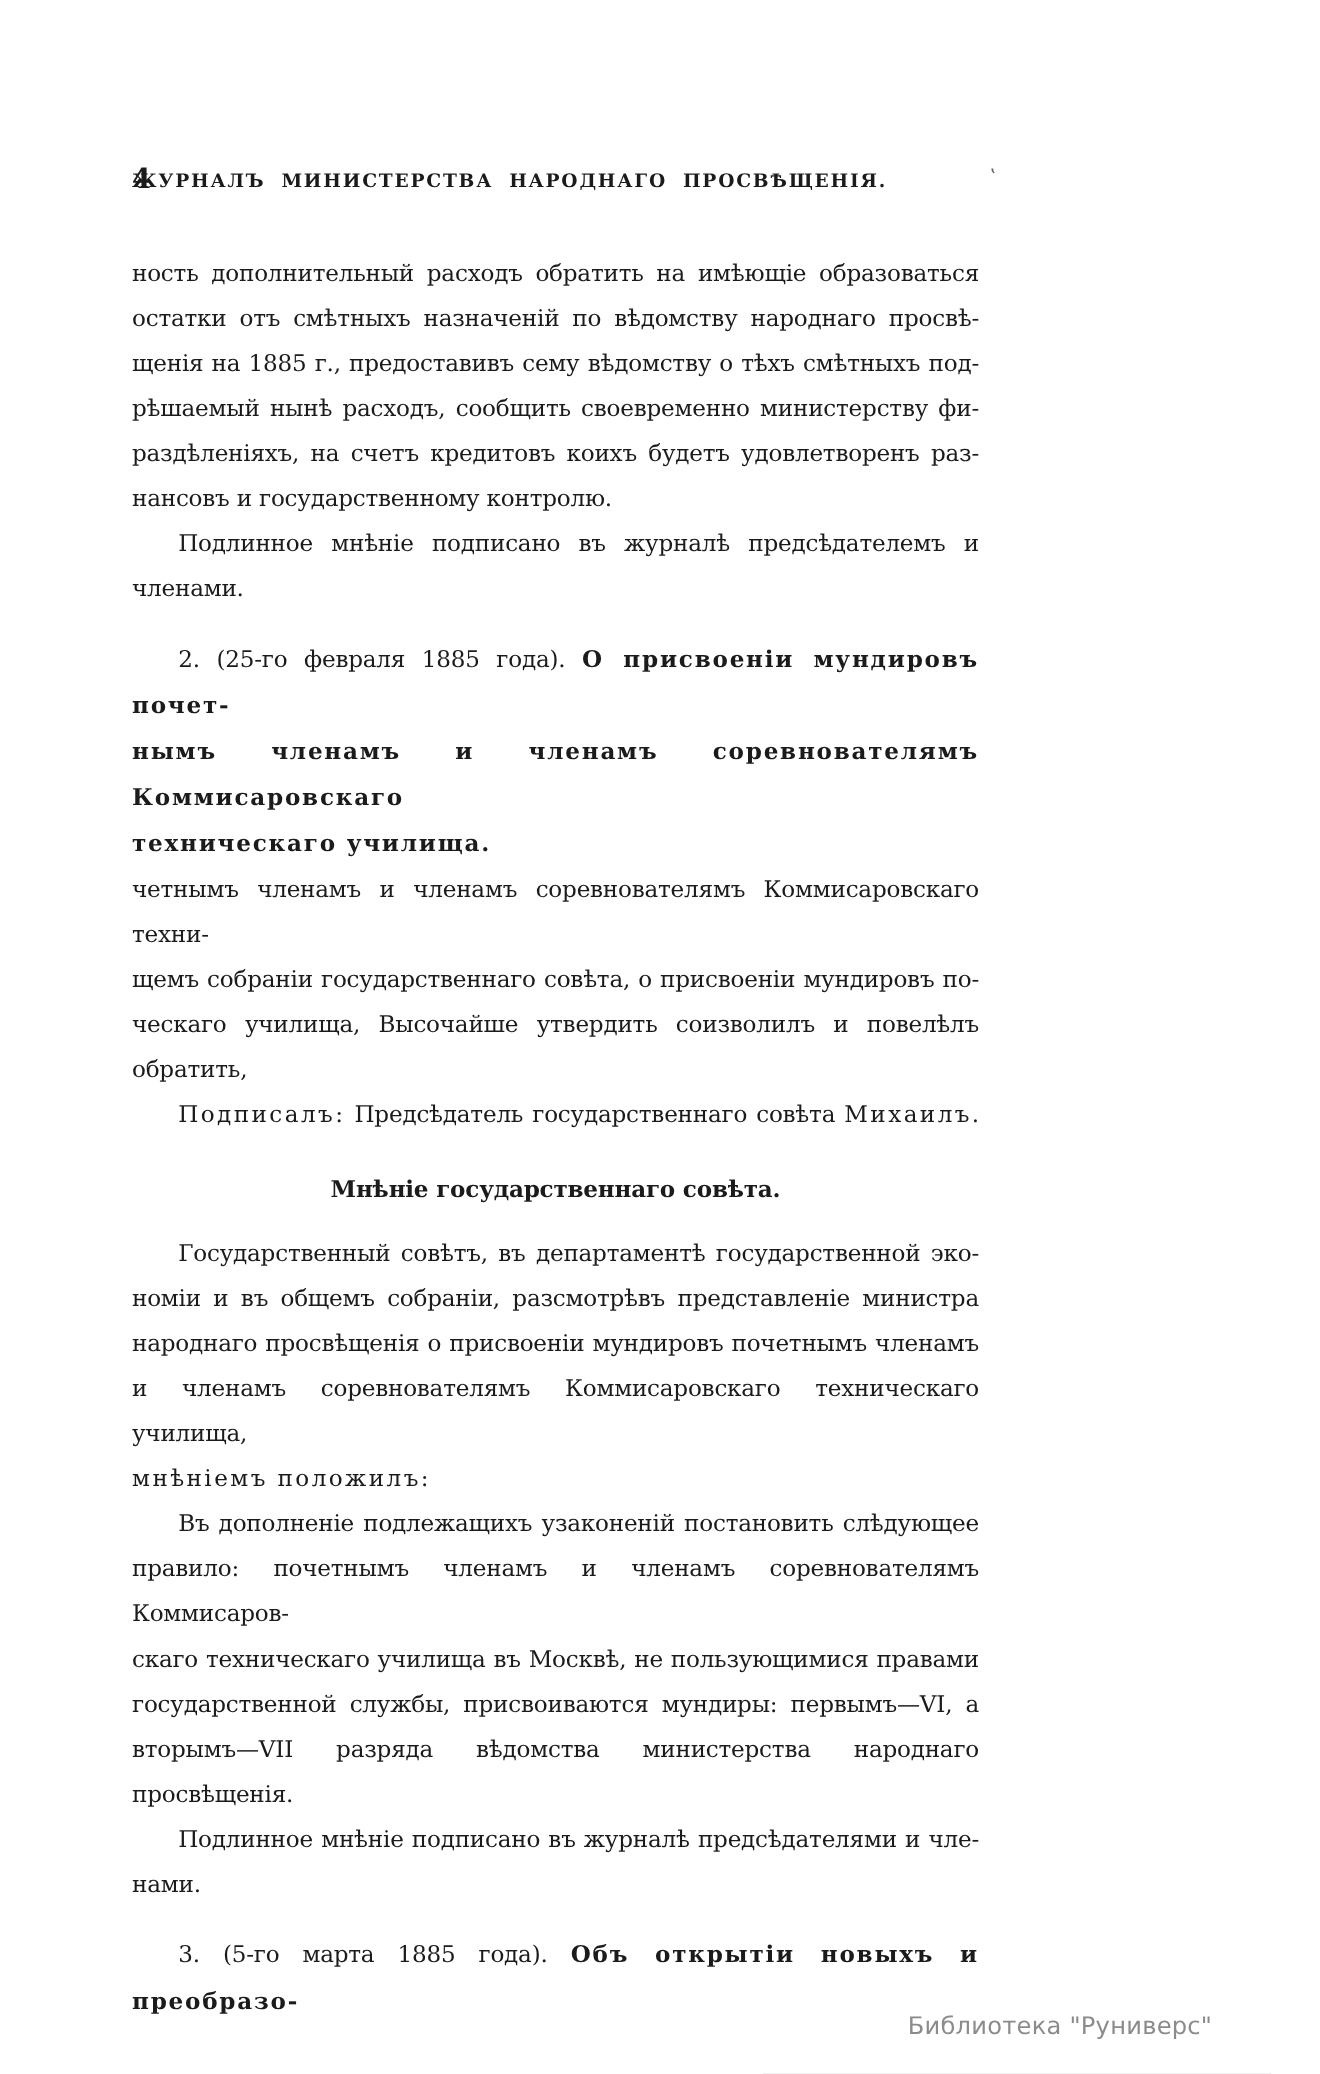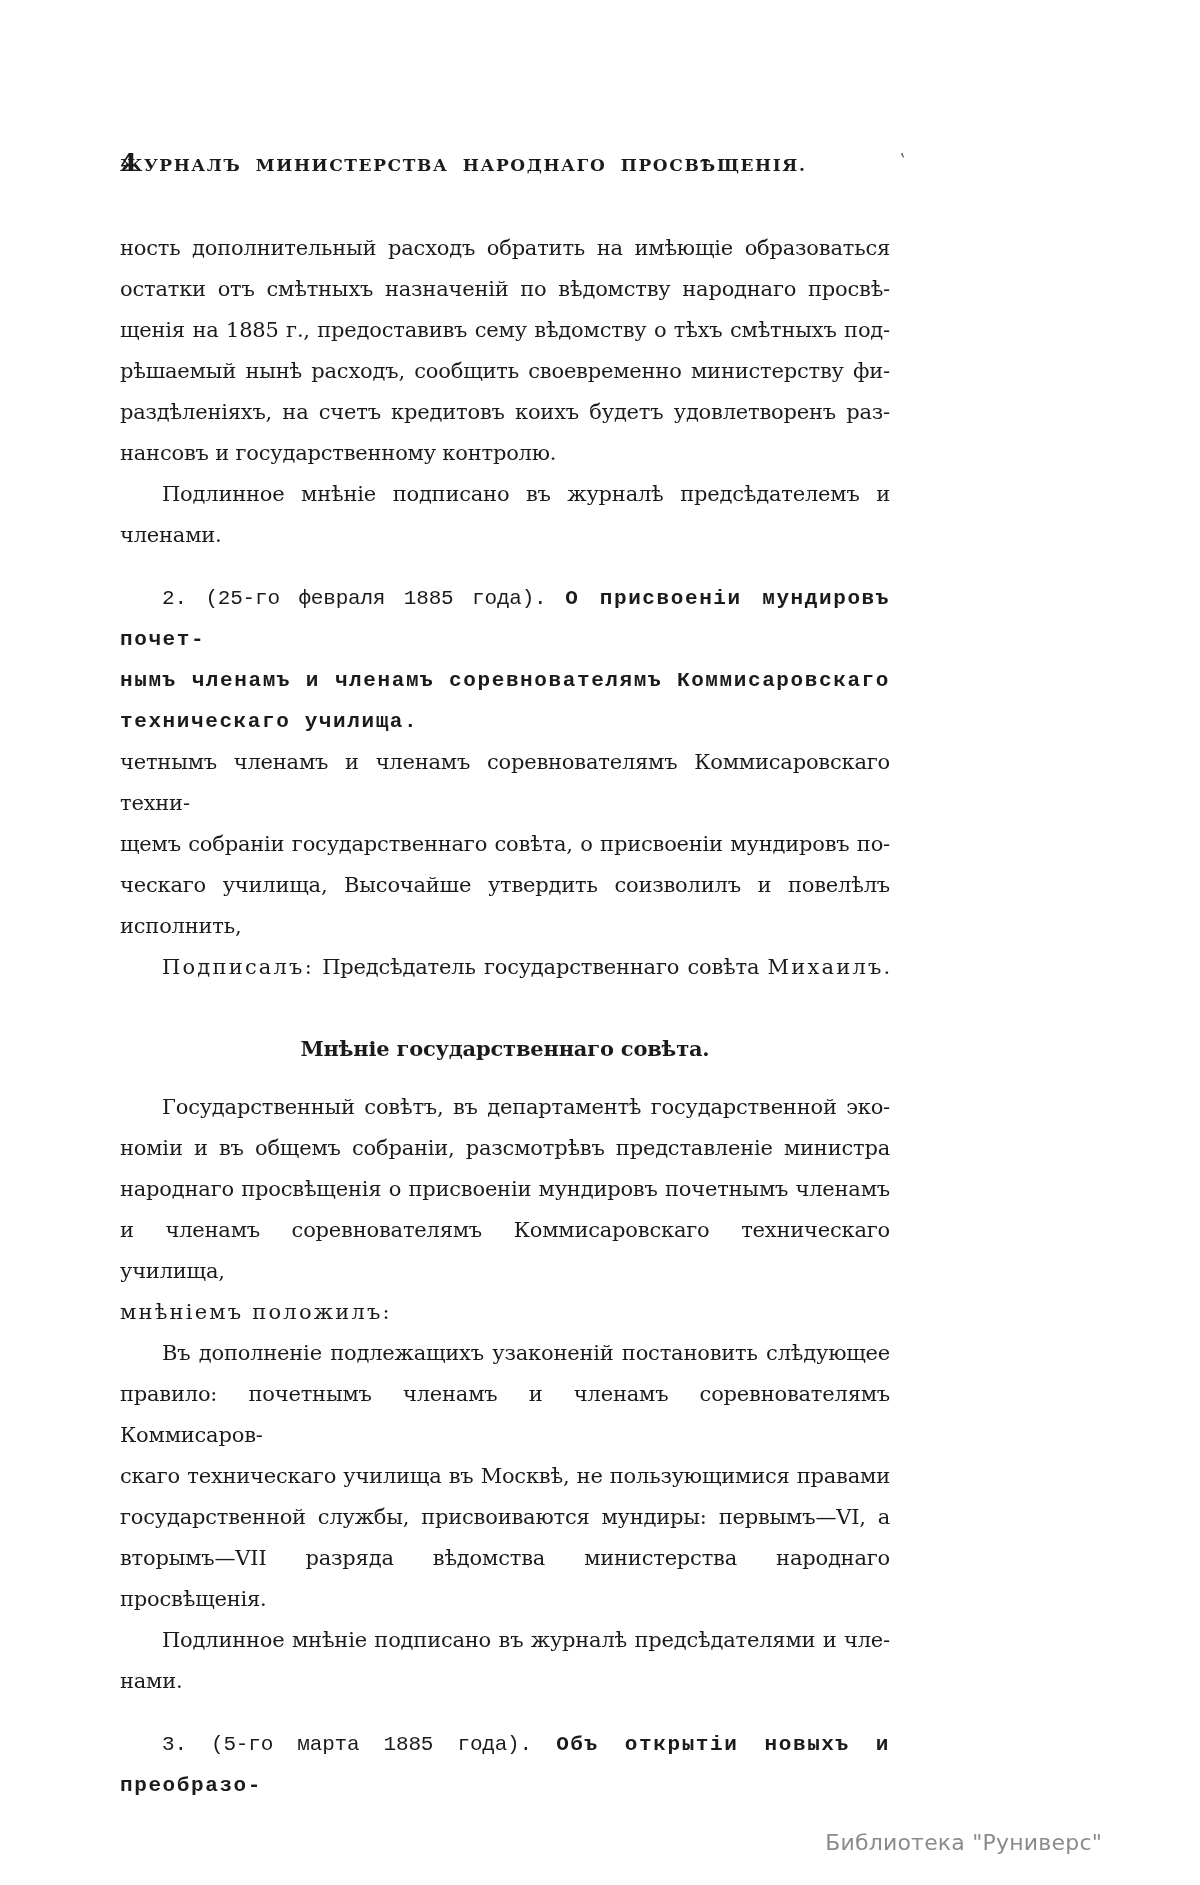--- a/index.html
+++ b/index.html
@@ -27,28 +27,28 @@
   .stray {
     position:absolute; left:900px; top:150px;
     font-size:18px; color:#666;
   }
   .body {
     margin:40px 0 0 120px; width:770px;
     font-size:21px; line-height:41px;
     letter-spacing:-0.2px;
   }
   .block { }
-  .block.gap { margin-top:22px;font-family:Liberation Mono, monospace; }
+  .block.gap { margin-top:22px; }
   .line { text-align:justify; text-align-last:justify; }
   .line.end { text-align-last:left; }
   .line.ind { text-indent:42px; }
   span.n { }
   span.sp { letter-spacing:2.2px; }
   span.bsp { font-weight:bold; letter-spacing:1.6px; }
-  .block.c { margin:40px 0 18px; font-weight:bold; }
+  .block.c { margin:26px 0 18px; font-weight:bold; }
   .block.c .line { text-align:center; text-align-last:center; }
   .watermark {
     position:absolute; right:98px; bottom:30px;
     font-family:"DejaVu Sans", sans-serif;
     font-size:22px; color:#8b8b8b; letter-spacing:0.2px;
   }
 </style>
 </head>
 <body>
 
@@ -73,21 +73,21 @@
       </div>
       <div class="block h gap">
         <div class="line ind"><span class="n">2. (25-го февраля 1885 года). </span><span class="bsp">О присвоеніи мундировъ почет-</span></div>
         <div class="line"><span class="bsp">нымъ членамъ и членамъ соревнователямъ Коммисаровскаго</span></div>
         <div class="line end"><span class="bsp">техническаго училища.</span></div>
       </div>
       <div class="block p">
         <div class="line"><span class="n">четнымъ членамъ и членамъ соревнователямъ Коммисаровскаго техни-</span></div>
         <div class="line"><span class="n">щемъ собраніи государственнаго совѣта, о присвоеніи мундировъ по-</span></div>
         <div class="line"><span class="n">ческаго училища, Высочайше утвердить соизволилъ и повелѣлъ</span></div>
-        <div class="line end"><span class="n">исполнить,</span></div>
+        <div class="line end"><span class="n">обратить,</span></div>
       </div>
       <div class="block p">
         <div class="line ind"><span class="sp">Подписалъ:</span><span class="n"> Предсѣдатель государственнаго совѣта </span><span class="sp">Михаилъ</span><span class="n">.</span></div>
       </div>
       <div class="block c">
         <div class="line end"><span class="n">Мнѣніе государственнаго совѣта.</span></div>
       </div>
       <div class="block p">
         <div class="line ind"><span class="n">Государственный совѣтъ, въ департаментѣ государственной эко-</span></div>
         <div class="line"><span class="n">номіи и въ общемъ собраніи, разсмотрѣвъ представленіе министра</span></div>

